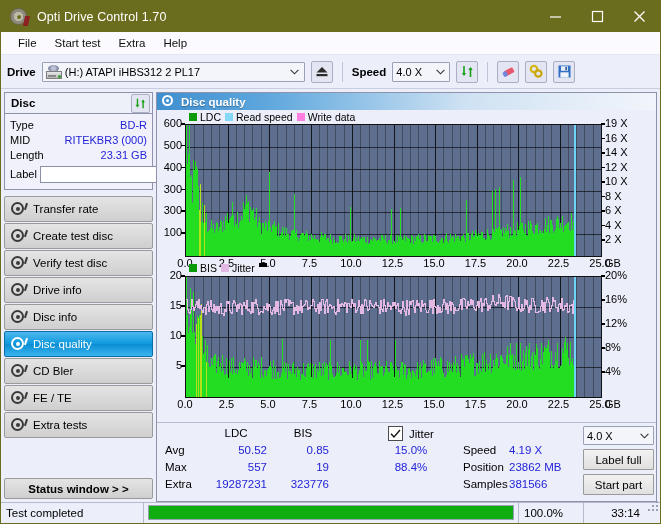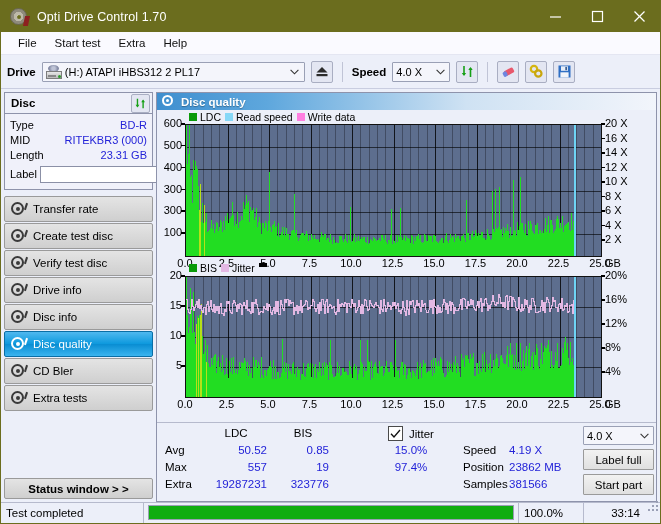--- a/index.html
+++ b/index.html
@@ -379,20 +379,27 @@
               <i class="tick"></i>
             </span>
           <span>Disc quality</span>
         </div>
         <div class="navbtn">
           <span class="nav-ico">
               <i class="ring"></i>
               <i class="tick"></i>
             </span>
           <span>CD Bler</span>
+        </div>
+        <div class="navbtn">
+          <span class="nav-ico">
+              <i class="ring"></i>
+              <i class="tick"></i>
+            </span>
+          <span>FE / TE</span>
         </div>
         <div class="navbtn">
           <span class="nav-ico">
               <i class="ring"></i>
               <i class="tick"></i>
             </span>
           <span>Extra tests</span>
         </div>
       </div>
 
@@ -1301,21 +1308,21 @@
             <div class="ylabr" style="left: 448px; top: 79.7778px;">8 X</div>
             <div class="tickmark" style="left: 444px; top: 85.7778px; width: 4px; height: 1.5px;"></div>
             <div class="ylabr" style="left: 448px; top: 65.2222px;">10 X</div>
             <div class="tickmark" style="left: 444px; top: 71.2222px; width: 4px; height: 1.5px;"></div>
             <div class="ylabr" style="left: 448px; top: 50.6667px;">12 X</div>
             <div class="tickmark" style="left: 444px; top: 56.6667px; width: 4px; height: 1.5px;"></div>
             <div class="ylabr" style="left: 448px; top: 36.1111px;">14 X</div>
             <div class="tickmark" style="left: 444px; top: 42.1111px; width: 4px; height: 1.5px;"></div>
             <div class="ylabr" style="left: 448px; top: 21.5556px;">16 X</div>
             <div class="tickmark" style="left: 444px; top: 27.5556px; width: 4px; height: 1.5px;"></div>
-            <div class="ylabr" style="left: 448px; top: 7px;">20 X</div>
+            <div class="ylabr" style="left: 448px; top: 7px;">19 X</div>
             <div class="tickmark" style="left: 444px; top: 13px; width: 4px; height: 1.5px;"></div>
           </div>
         <div id="x1labs">
             <div class="xlab" style="left: 8px; width: 40px; top: 147px;">0.0</div>
             <div class="xlab" style="left: 49.5px; width: 40px; top: 147px;">2.5</div>
             <div class="xlab" style="left: 91px; width: 40px; top: 147px;">5.0</div>
             <div class="xlab" style="left: 132.5px; width: 40px; top: 147px;">7.5</div>
             <div class="xlab" style="left: 174px; width: 40px; top: 147px;">10.0</div>
             <div class="xlab" style="left: 215.5px; width: 40px; top: 147px;">12.5</div>
             <div class="xlab" style="left: 257px; width: 40px; top: 147px;">15.0</div>
@@ -2240,21 +2247,21 @@
         <div class="stv" style="left:30px;top:55px;width:80px;">19287231</div>
         <div class="stv" style="left:112px;top:55px;width:60px;">323776</div>
 
         <div class="chk" style="left:231px;top:3px;">
           <svg width="11" height="10" viewBox="0 0 11 10">
               <path d="M1 4.7 L4 8 L10 1" fill="none" stroke="#111" stroke-width="1.3"></path>
             </svg>
         </div>
         <div class="st" style="left:252px;top:5px;">Jitter</div>
         <div class="stv" style="left:215px;top:21px;width:78px;text-align:center;">15.0%</div>
-        <div class="stv" style="left:215px;top:38px;width:78px;text-align:center;">97.4%</div>
+        <div class="stv" style="left:215px;top:38px;width:78px;text-align:center;">88.4%</div>
 
         <div class="st" style="left:306px;top:21px;">Speed</div>
         <div class="stv" style="left:352px;top:21px;width:70px;text-align:left;">4.19 X</div>
         <div class="st" style="left:306px;top:38px;">Position</div>
         <div class="stv" style="left:352px;top:38px;width:70px;text-align:left;">23862 MB</div>
         <div class="st" style="left:306px;top:55px;">Samples</div>
         <div class="stv" style="left:352px;top:55px;width:70px;text-align:left;">381566</div>
 
         <div class="combo" style="position:absolute;left:426px;top:3px;width:71px;height:19px;">
           <div class="cval">4.0 X</div>

